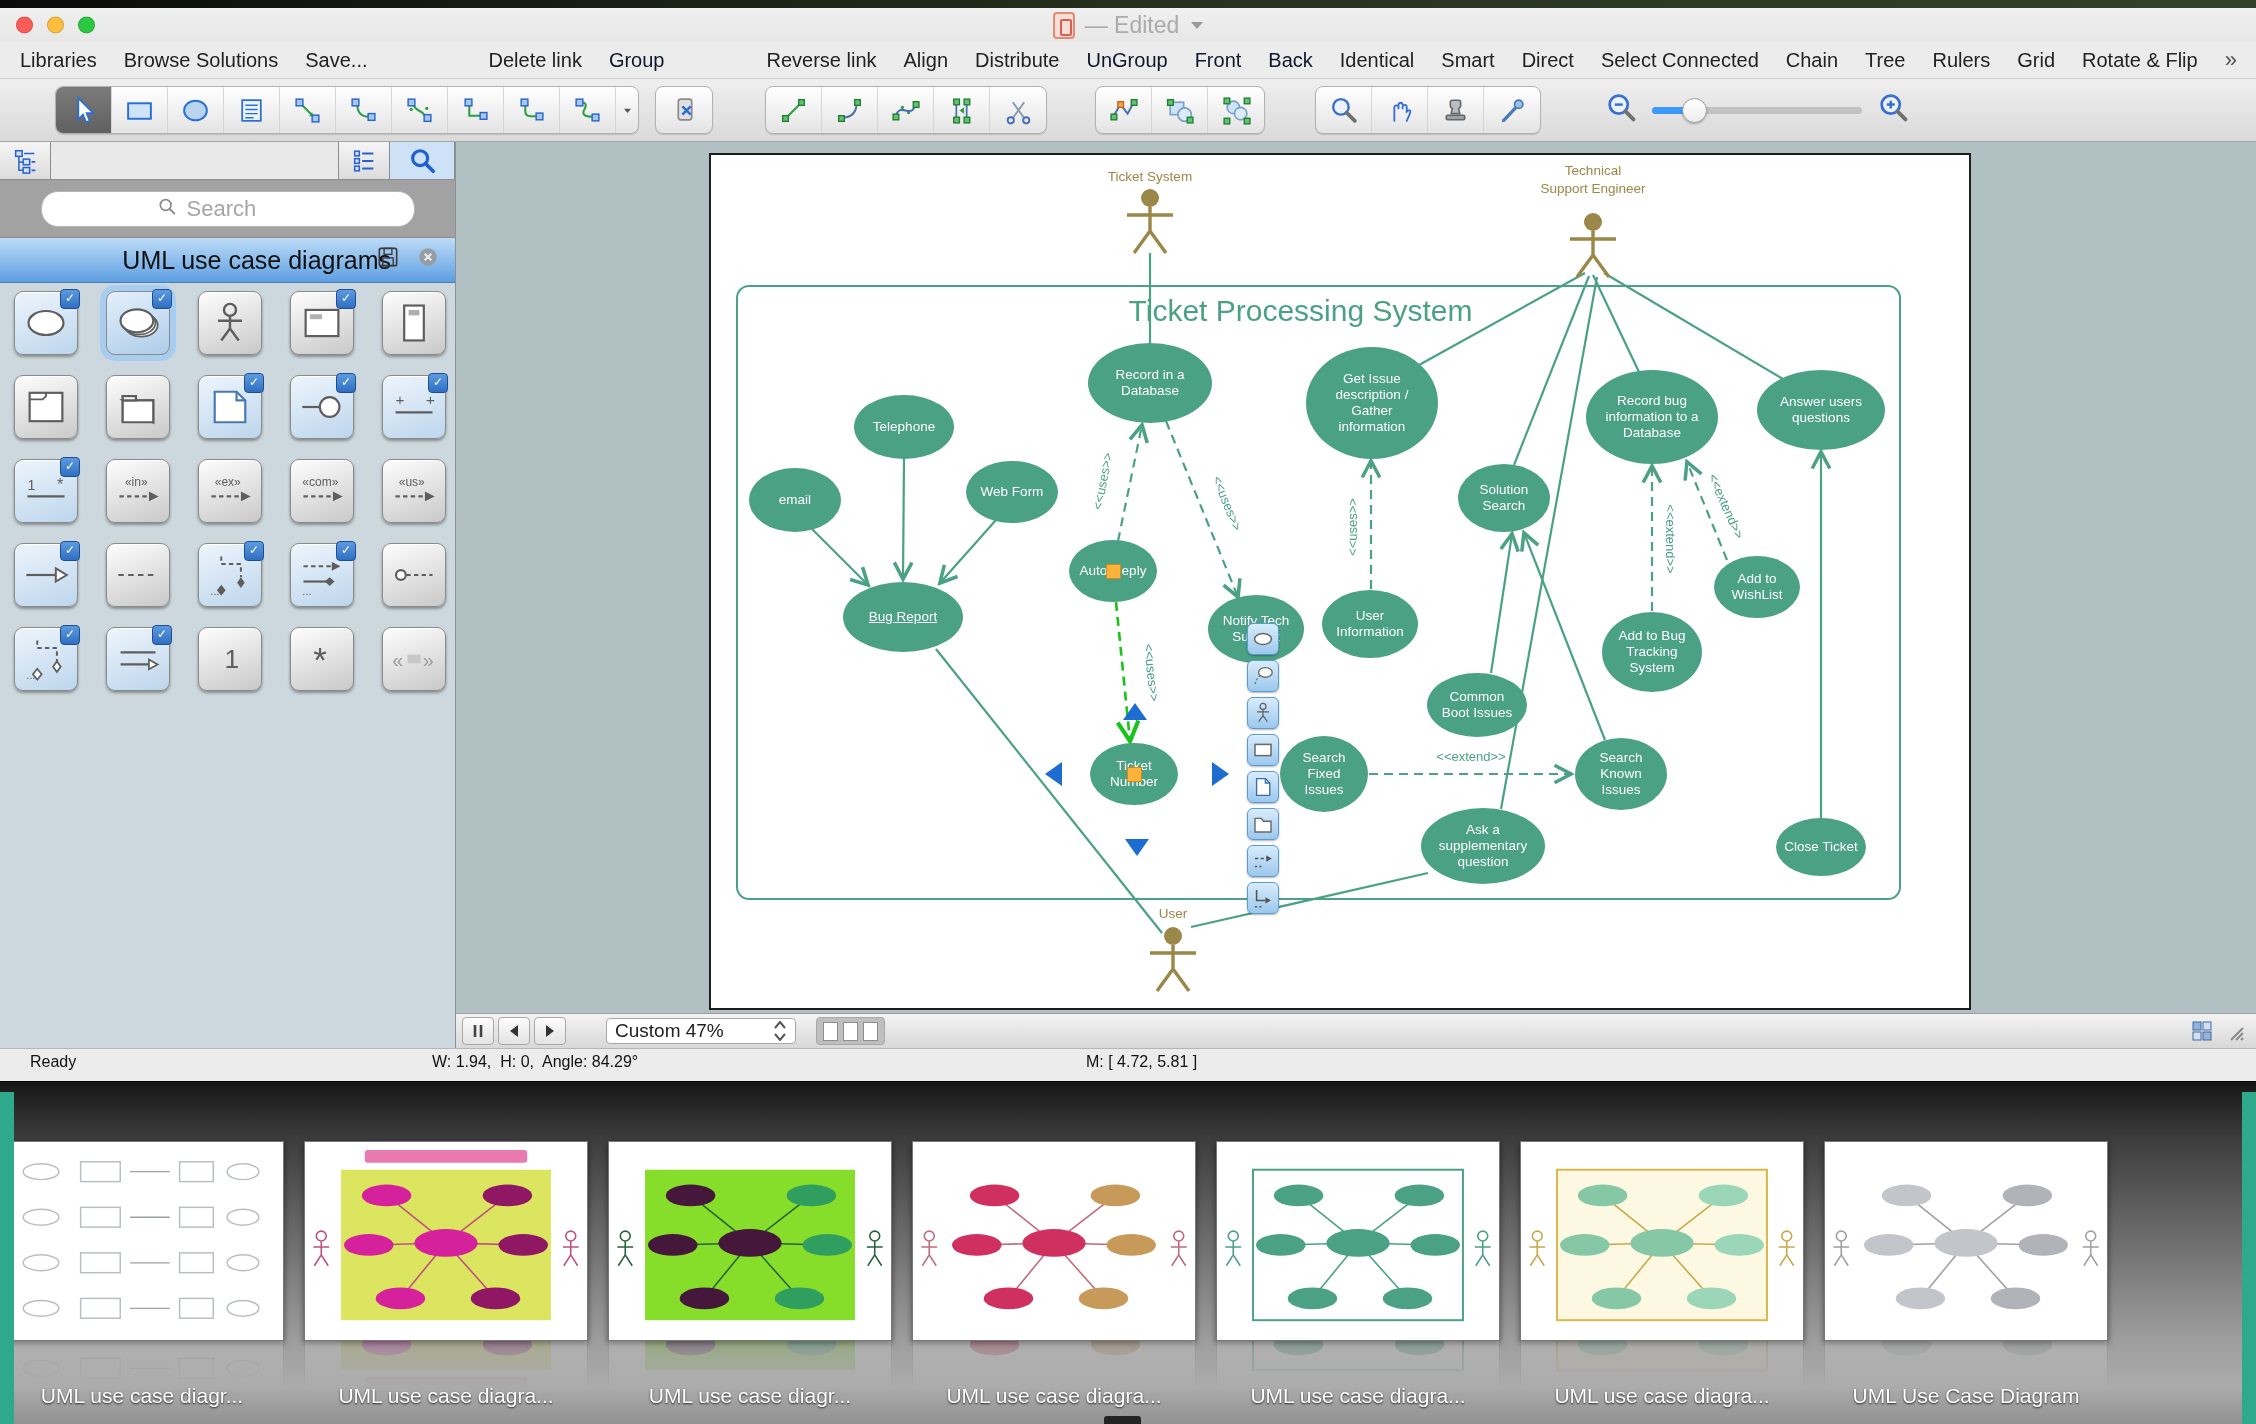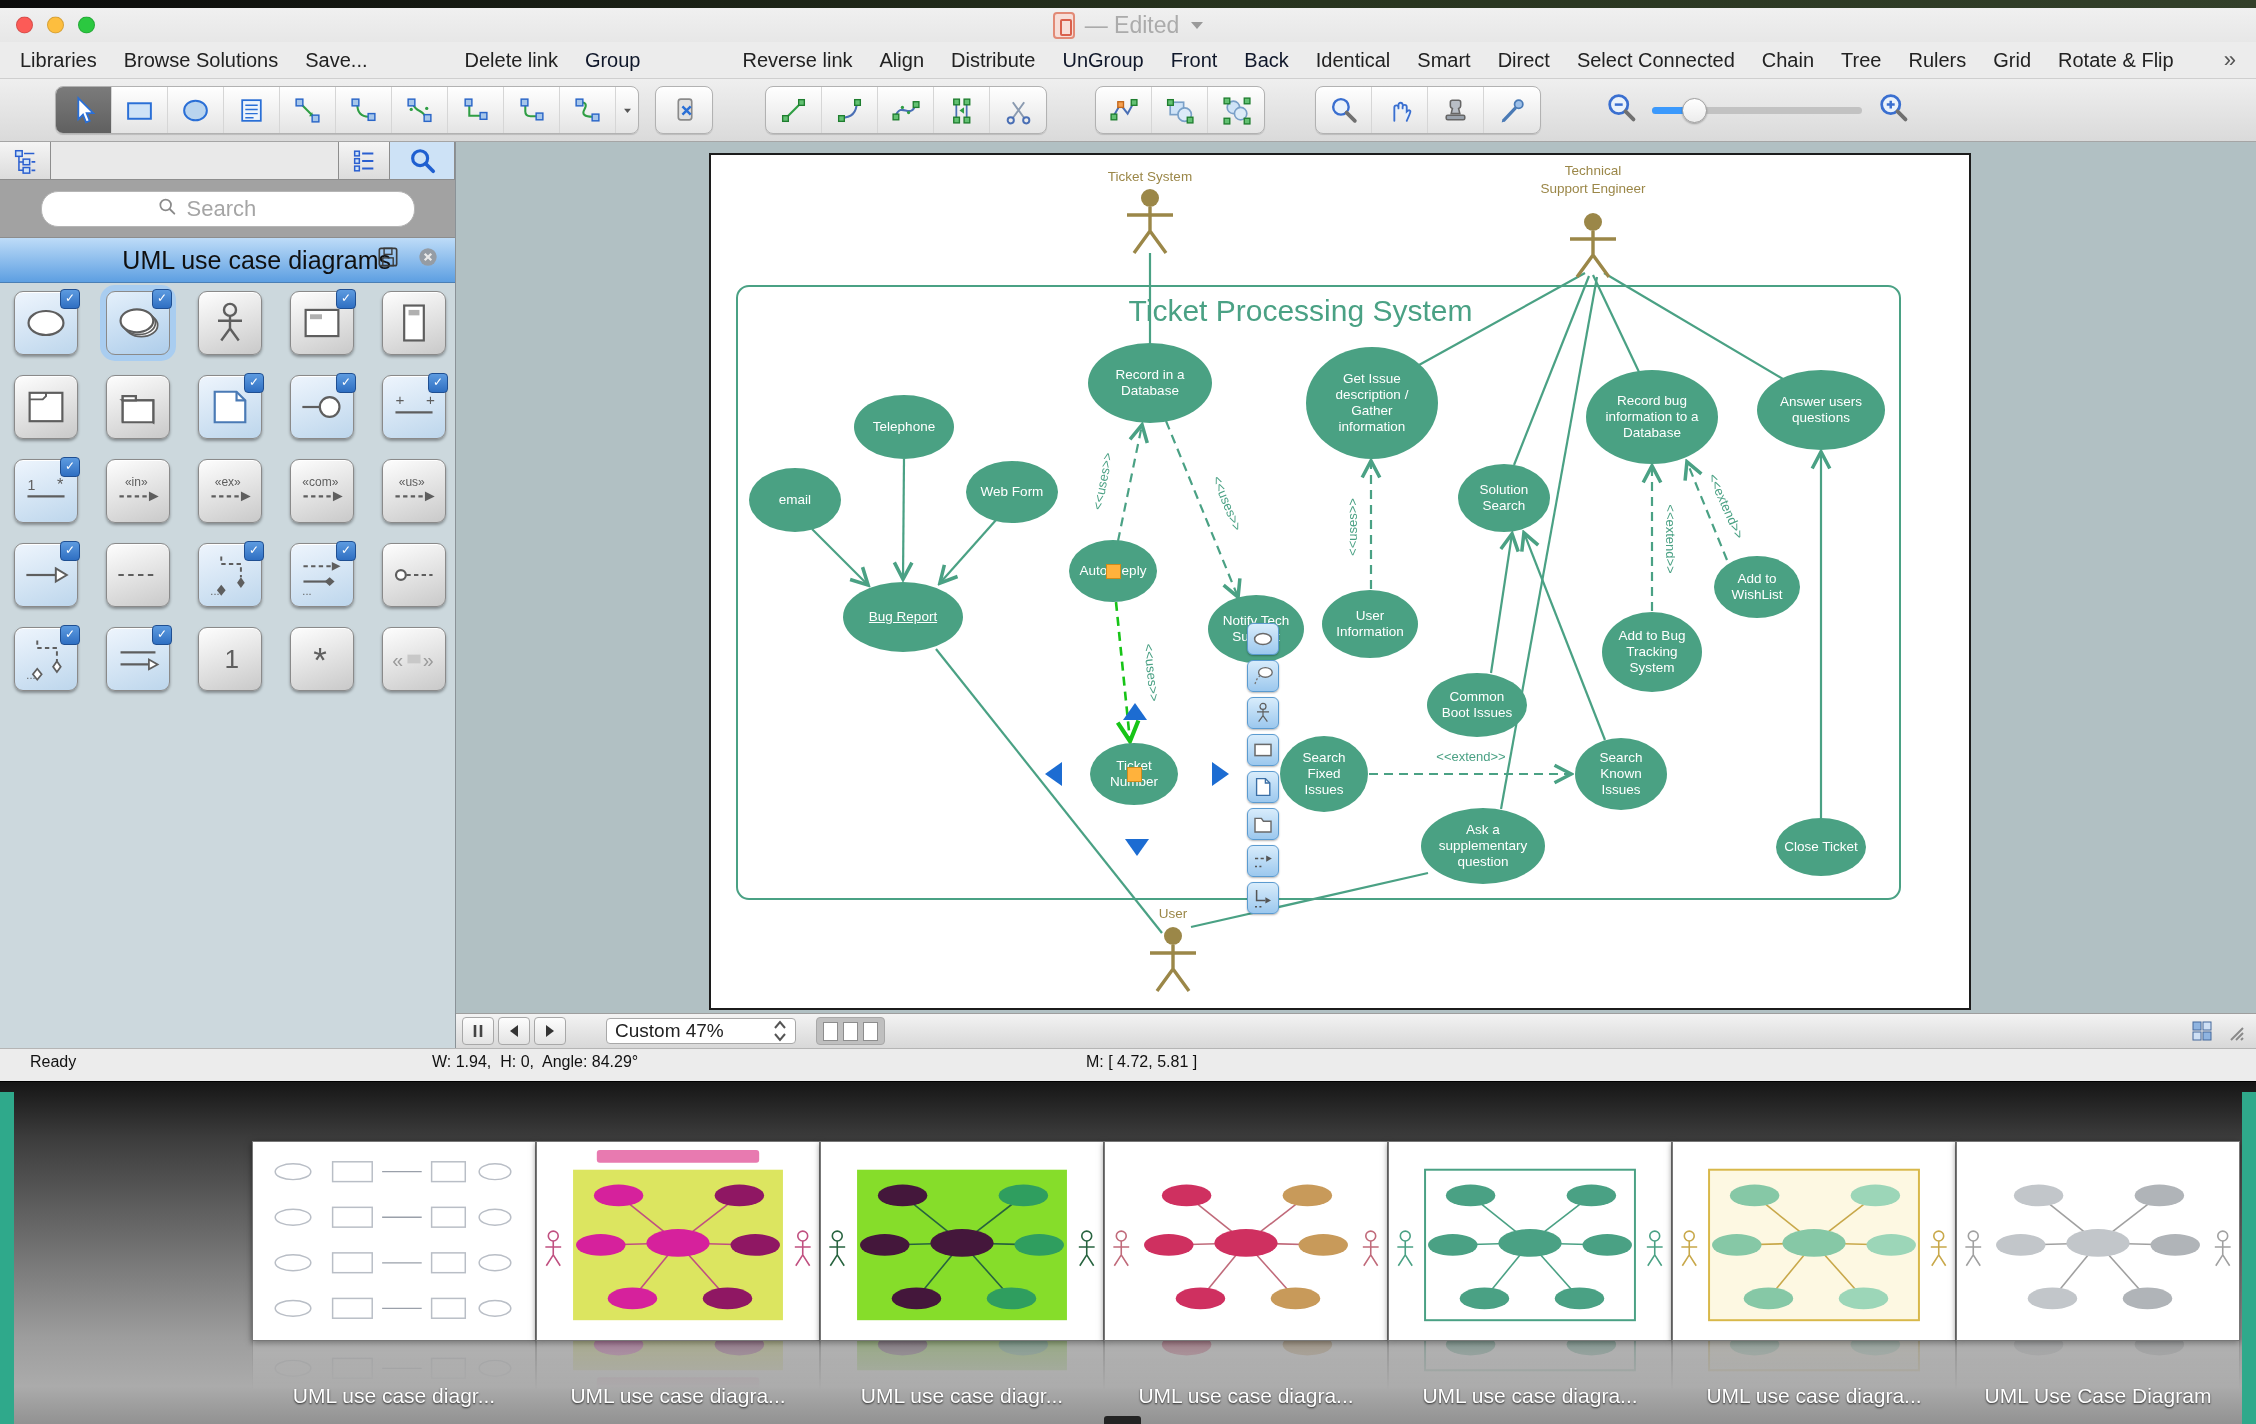--- a/index.html
+++ b/index.html
@@ -80,21 +80,21 @@
   .cb-panes i{display:block;width:13px;height:17px;background:#fff;border:1px solid #8d8d8d}
   .cb-right{position:absolute;right:10px;display:flex;gap:8px;align-items:center}
   .cb-right svg{width:24px;height:24px}
   
   .statusbar{height:32px;background:#ececec;border-top:1px solid #b5b5b5;position:relative;font-size:16px;color:#111}
   .statusbar span{position:absolute;top:4px;white-space:pre}
   
   .filmstrip{height:346px;position:relative;background:linear-gradient(#161616 0%,#3c3c3c 16%,#6e6e6e 46%,#9d9d9d 74%,#ababab 88%,#8f8f8f 100%);border-top:1px solid #000;overflow:hidden}
   .strip-edge{position:absolute;top:10px;bottom:0;width:14px;background:#2fa98b;z-index:5}
   .strip-edge.left{left:0}.strip-edge.right{right:0}
-  .thumbs{position:absolute;left:0;right:16px;top:59px;display:flex;justify-content:flex-end;}
+  .thumbs{position:absolute;left:0;right:0;top:59px;display:flex;justify-content:flex-start;gap:20px}
   .thumb{position:relative;width:284px}
   .thumb-art{width:284px;height:200px;background:#fff;border:1px solid #777;box-sizing:border-box;box-shadow:0 2px 6px rgba(0,0,0,.5)}
   .thumb-art svg{width:100%;height:100%;display:block}
   .thumb-reflect{width:284px;height:58px;overflow:hidden;opacity:.25;transform:scaleY(-1);-webkit-mask-image:linear-gradient(to top,rgba(0,0,0,.8),transparent 85%);mask-image:linear-gradient(to top,rgba(0,0,0,.8),transparent 85%)}
   .thumb-label{position:absolute;left:0;right:0;top:243px;text-align:center;font-size:21px;color:#fff;text-shadow:0 1px 2px rgba(0,0,0,.8);white-space:nowrap;z-index:6}
   .strip-notch{position:absolute;left:1104px;top:334px;width:37px;height:12px;background:#232323;border-radius:3px 3px 0 0;z-index:6}
 </style>
 </head>
 <body>
 
@@ -111,21 +111,21 @@
       <span class="docicon"></span>
       <span class="edited">— Edited</span>
       <span class="chev"></span>
     </div>
   </div>
 
   <div class="menubar" id="menubar">
     <span class="menu-item">Libraries</span>
       <span class="menu-item">Browse Solutions</span>
       <span class="menu-item">Save...</span>
-      <span class="menu-item" style="margin-left: 70px;">Delete link</span>
+      <span class="menu-item" style="margin-left: 94px;">Delete link</span>
       <span class="menu-item disabled">Group</span>
       <span class="menu-item" style="margin-left: 75px;">Reverse link</span>
       <span class="menu-item">Align</span>
       <span class="menu-item">Distribute</span>
       <span class="menu-item disabled">UnGroup</span>
       <span class="menu-item disabled">Front</span>
       <span class="menu-item disabled">Back</span>
       <span class="menu-item">Identical</span>
       <span class="menu-item">Smart</span>
       <span class="menu-item">Direct</span>

